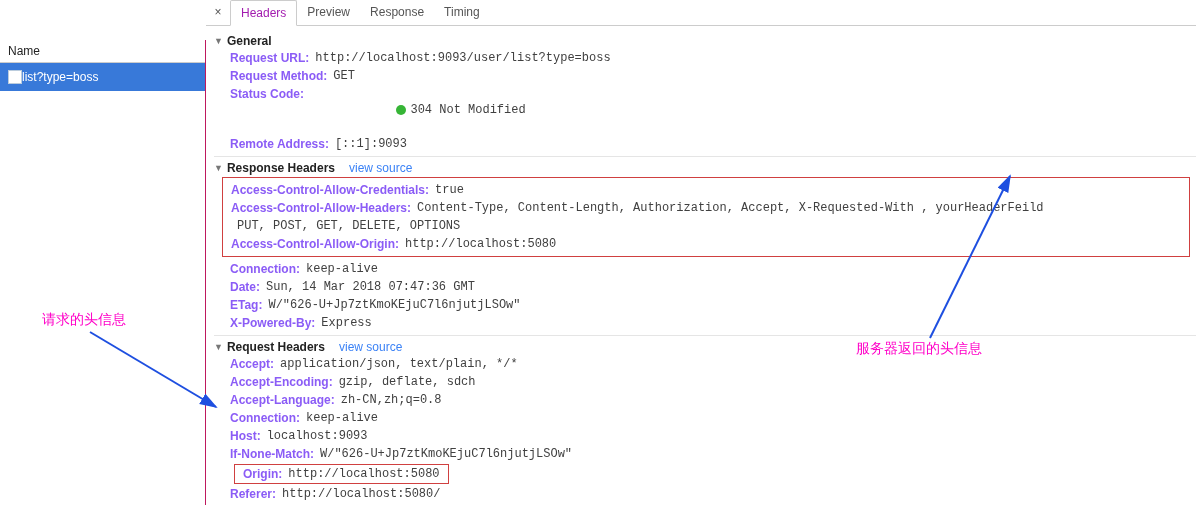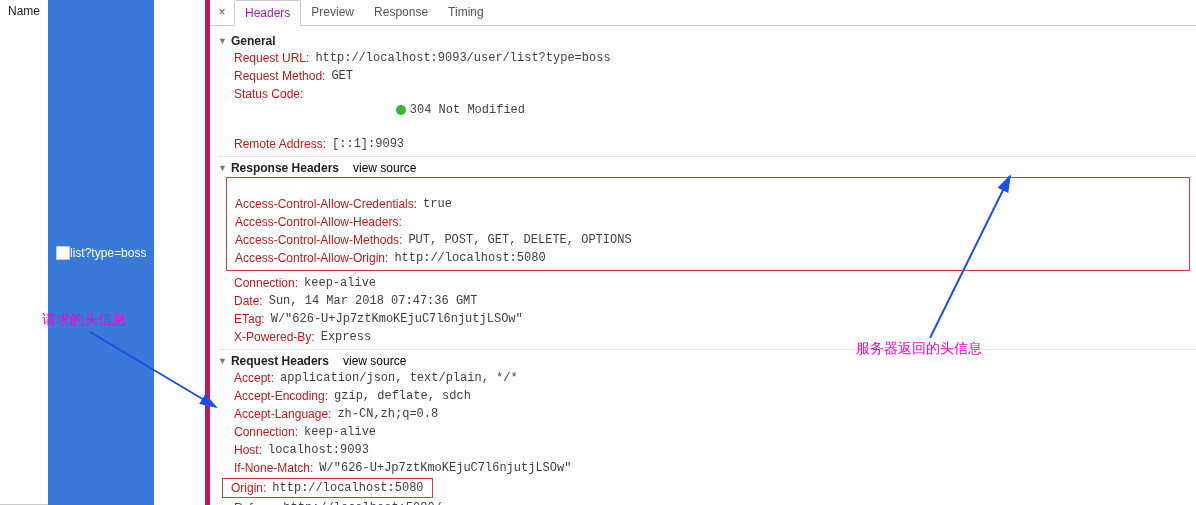--- a/index.html
+++ b/index.html
@@ -16,23 +16,24 @@
   }
   .root {
     display: flex;
     width: 1196px;
     height: 505px;
     position: relative;
   }
   
   .sidebar {
     width: 205px;
-    border-right: 5px solid #be185d;
-    display: flex;
-    flex-direction: row;
+    border-right: 1px solid #be185d;
+    display: flex;
+    flex-direction: column;
+    margin-top: 40px;
   }
   .sidebar-header {
     border-bottom: 1px solid #ccc;
     padding: 4px 8px;
     color: #222;
   }
   .request-item {
     display: flex;
     align-items: center;
     background: #3879d9;
@@ -111,52 +112,52 @@
     font-weight: bold;
     color: #222;
     gap: 4px;
     cursor: pointer;
   }
   .tri {
     font-size: 9px;
     color: #777;
   }
   .section-link {
-    color: #000000;
+    color: #3b82f6;
     cursor: pointer;
   }
 
   .kv {
     display: flex;
     margin: 2px 0 2px 16px;
     font-family: inherit;
     line-height: 16px;
   }
   .kv .kv-label {
-    font-weight: normal;
-    color: #b91c1c;
+    font-weight: bold;
+    color: #8b5cf6;
   }
   .kv .kv-val {
     margin-left: 6px;
     font-family: Consolas, "Courier New", monospace;
     color: #404040;
     white-space: pre;
   }
 
   
   .box-resp {
     border: 1px solid #d04040;
     margin: 2px 6px 4px 8px;
-    padding: 16px 4px 2px 8px;
+    padding: 2px 4px 2px 8px;
   }
   .box-origin {
     border: 1px solid #d04040;
     display: inline-flex;
     padding: 1px 8px 1px 0;
-    margin-left: 4px;
+    margin-left: 20px;
   }
 
   .status-dot {
     display: inline-block;
     width: 10px;
     height: 10px;
     border-radius: 5px;
     background: #36b536;
     vertical-align: middle;
     margin-right: 4px;
@@ -238,23 +239,23 @@
           </div>
           <span class="section-link">view source</span>
         </div>
         <div class="box-resp">
           <div class="kv" style="margin-left:0">
             <span class="kv-label">Access-Control-Allow-Credentials:</span>
             <span class="kv-val">true</span>
           </div>
           <div class="kv" style="margin-left:0">
             <span class="kv-label">Access-Control-Allow-Headers:</span>
+            <span class="kv-val">Content-Type, Content-Length, Authorization, Accept, X-Requested-With , yourHeaderFeild</span>
           </div>
           <div class="kv" style="margin-left:0">
-            <span class="kv-label">Access-Control-Allow-Methods:</span>
             <span class="kv-val">PUT, POST, GET, DELETE, OPTIONS</span>
           </div>
           <div class="kv" style="margin-left:0">
             <span class="kv-label">Access-Control-Allow-Origin:</span>
             <span class="kv-val">http://localhost:5080</span>
           </div>
         </div>
         <div class="kv">
           <span class="kv-label">Connection:</span>
           <span class="kv-val">keep-alive</span>

